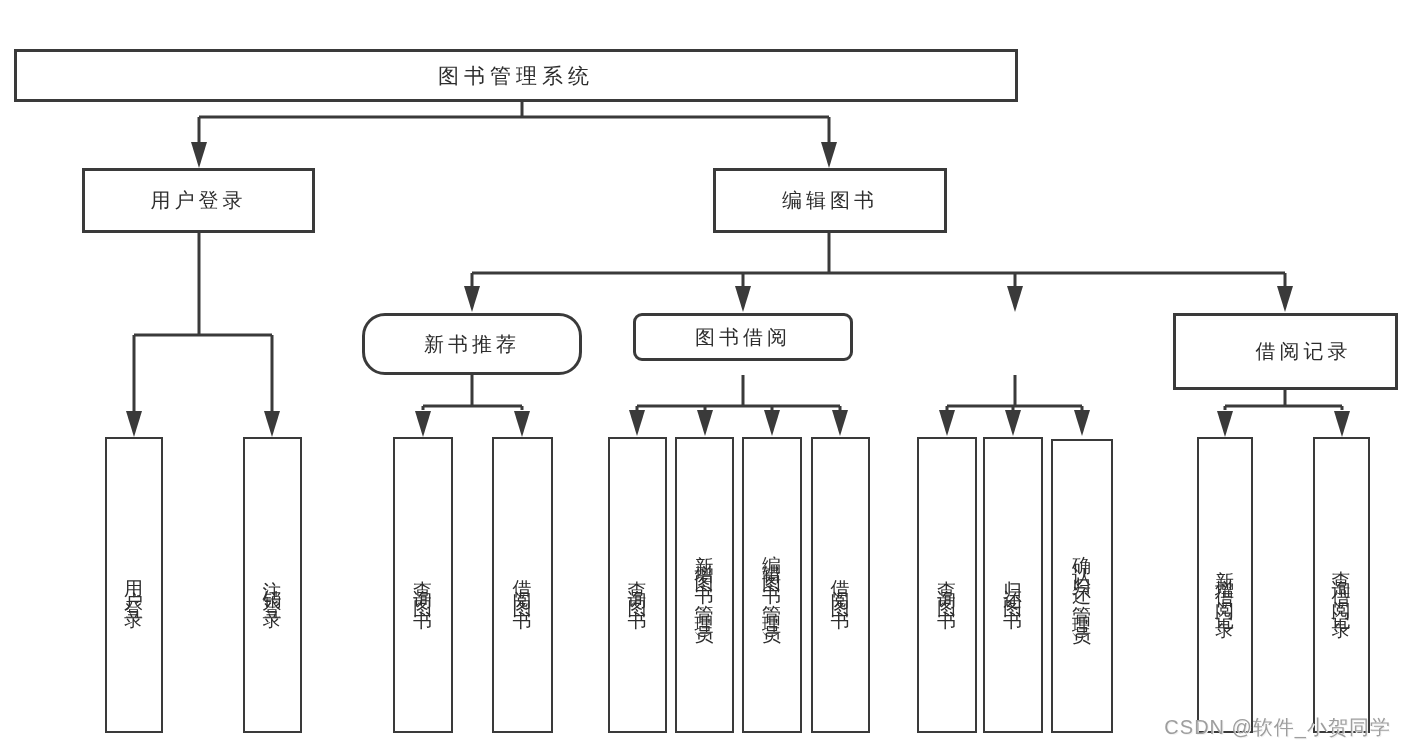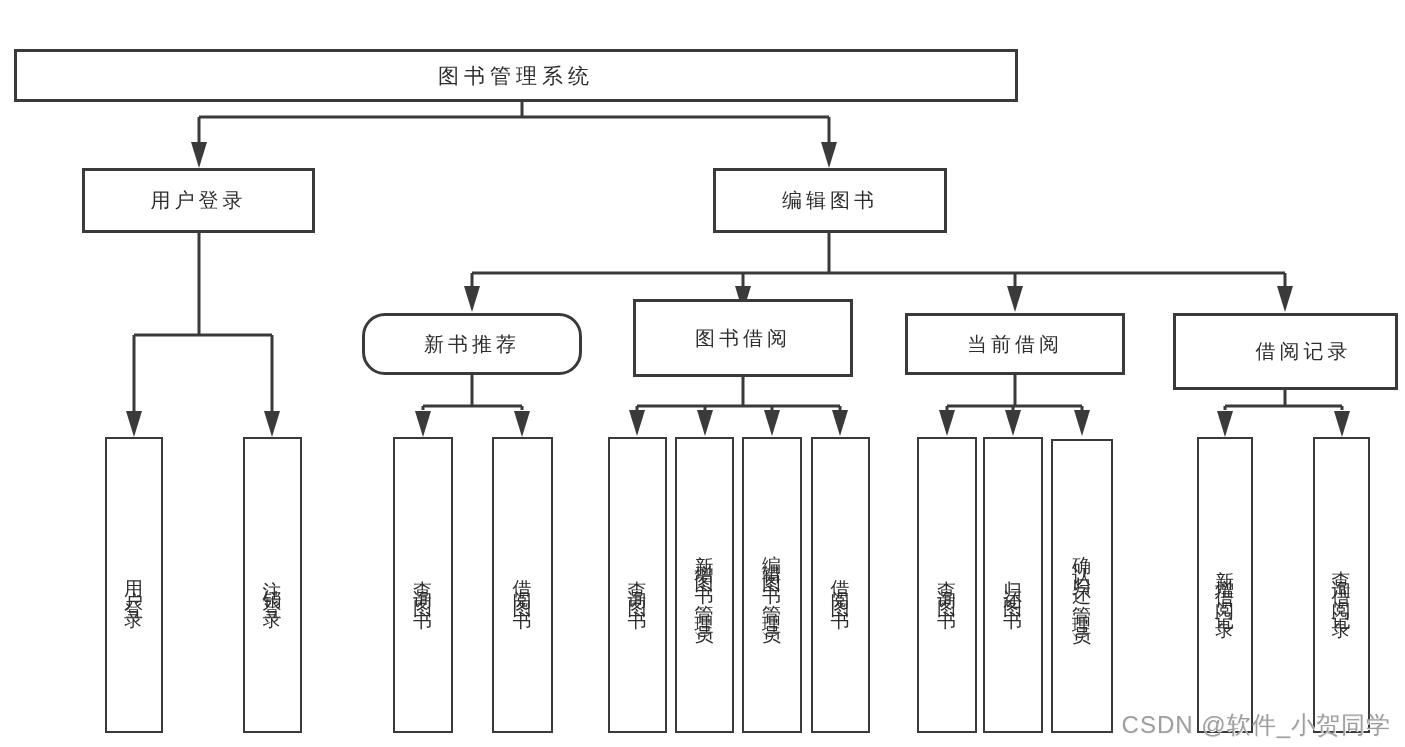--- a/index.html
+++ b/index.html
@@ -36,21 +36,21 @@
     text-orientation: mixed;
     font-size: 19px;
     letter-spacing: 10px;
     color: #2d2d2d;
     line-height: 1.0;
   }
   .watermark {
     position: absolute;
     right: 14px;
     bottom: 6px;
-    font-size: 24px;
+    font-size: 20px;
     color: #9e9e9e;
     text-shadow: 1px 1px 0 #f2f2f2;
     letter-spacing: 1px;
     white-space: nowrap;
   }
 </style>
 </head>
 <body>
 
 <div class="canvas">
@@ -87,22 +87,21 @@
     <use href="#ah" x="1225" y="437"></use>
       <use href="#ah" x="1342" y="437"></use>
   </svg>
 
   <div class="box root" style="left:14px; top:12px; width:1004px; height:53px;margin-top:37px;">图书管理系统</div>
 
   <div class="box level" style="left:82px; top:168px; width:233px; height:65px;">用户登录</div>
   <div class="box level" style="left:713px; top:168px; width:234px; height:65px;">编辑图书</div>
 
   <div class="box level" style="left:362px; top:313px; width:220px; height:62px;border-radius:23px;">新书推荐</div>
-  <div class="box level" style="left:633px; top:299px; width:220px; height:78px;">图书借阅</div>
-  <div class="box level" style="left:905px; top:313px; width:220px; height:62px;">当前借阅</div>
+  <div class="box level" style="left:633px; top:313px; width:220px; height:48px;border-radius:9px;">图书借阅</div>
   <div class="box level" style="left:1173px; top:313px; width:225px; height:77px;padding-left:36px;">借阅记录</div>
 
   <div class="box leaf" style="left:105px; top:437px; width:58px; height:296px;">
     <span class="vtext">用户登录</span>
   </div>
   <div class="box leaf" style="left:243px; top:437px; width:59px; height:296px;">
     <span class="vtext">注销登录</span>
   </div>
 
   <div class="box leaf" style="left:393px; top:437px; width:60px; height:296px;">

